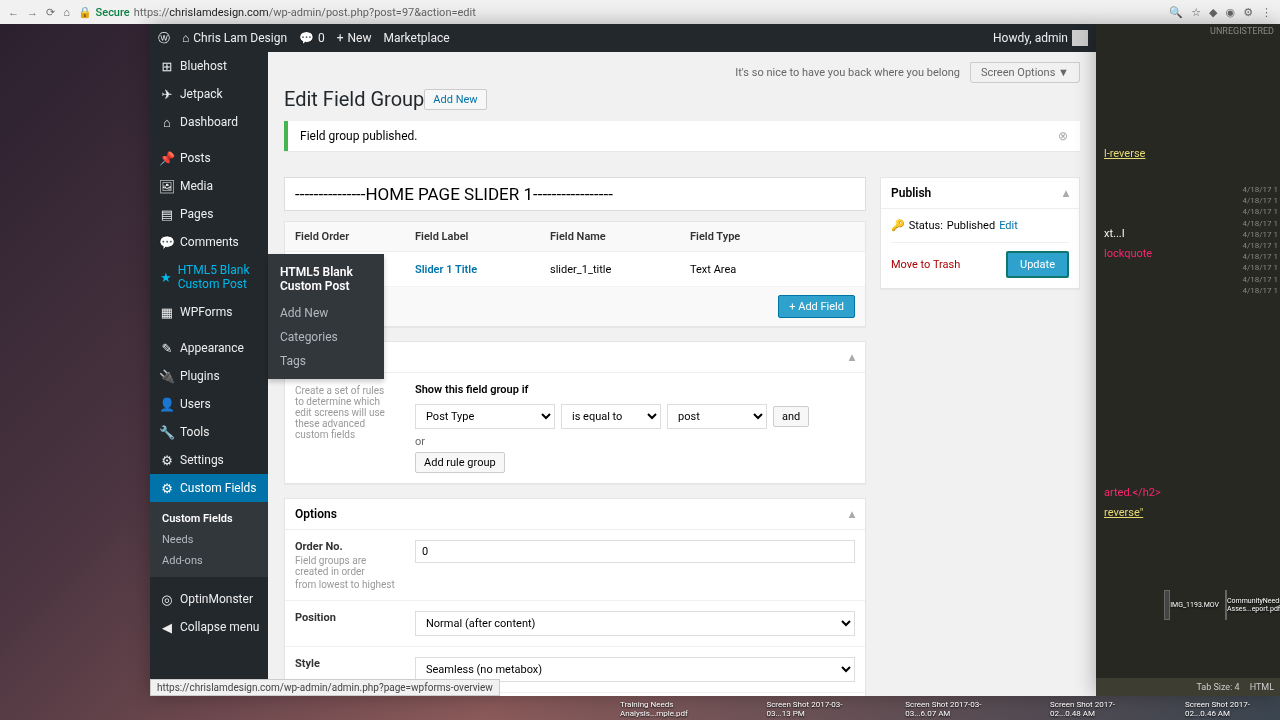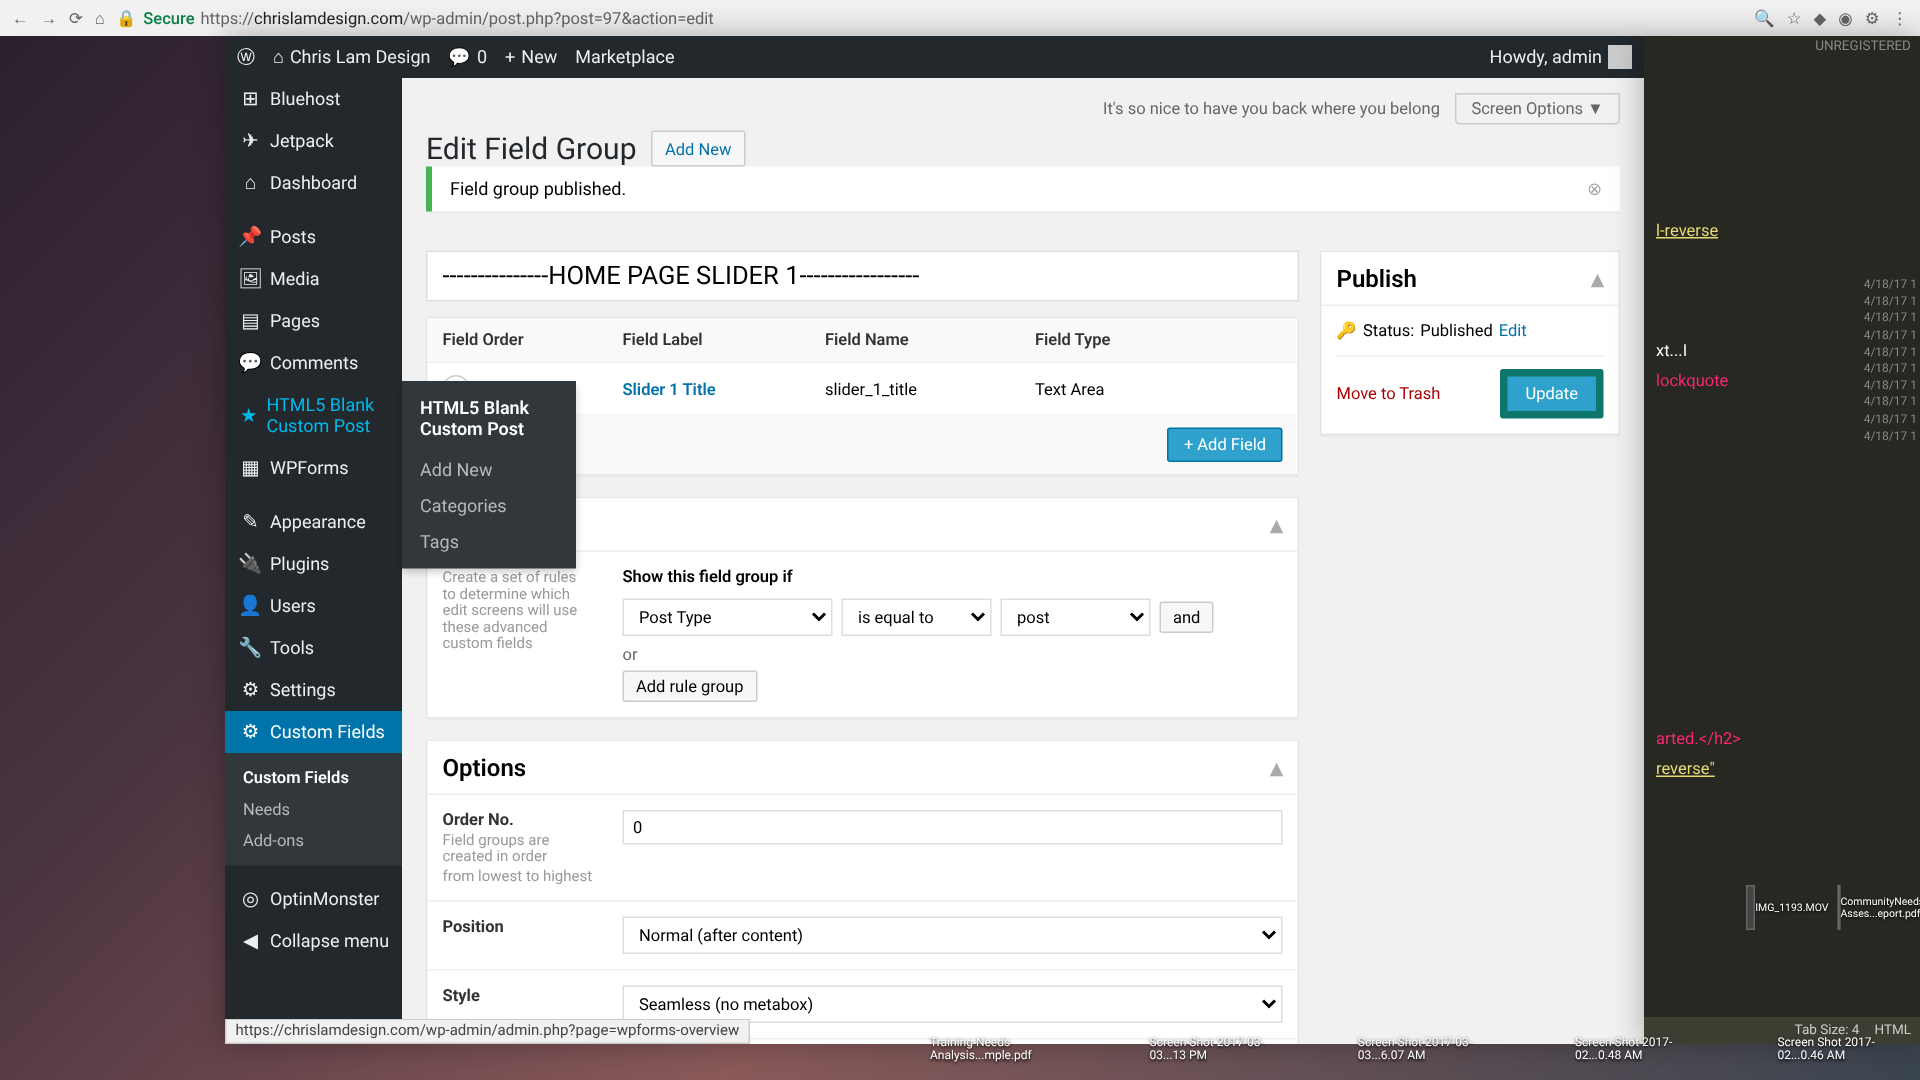--- a/index.html
+++ b/index.html
@@ -33,34 +33,34 @@
 
 
 .flyout { position: absolute; left: 268px; top: 254px; width: 116px; background: #32373c; color: #eee; font-size: 12px; padding: 6px 0; z-index: 100; box-shadow: 0 3px 5px rgba(0,0,0,.2); }
 .flyout .fly-item { padding: 5px 12px; cursor: pointer; color: #b4b9be; }
 .flyout .fly-item.head { color: #fff; font-weight: 600; padding-bottom: 8px; }
 
 .wp-content { flex: 1; background: #f1f1f1; padding: 0; overflow-y: auto; position: relative; }
 .wp-content-inner { padding: 10px 16px 20px 16px; }
 .top-row { display: flex; justify-content: space-between; align-items: center; margin-bottom: 4px; font-size: 11px; color: #666; }
 .screen-options { background: #f1f1f1; border: 1px solid #ccc; padding: 3px 10px; border-radius: 0 0 3px 3px; cursor: pointer; }
-.page-title-row { display: flex; gap: 10px; }
+.page-title-row { display: flex; align-items: center; margin-bottom: 10px; }
 .page-title { font-size: 20px; font-weight: 400; color: #23282d; }
 .add-new-btn { background: #f7f7f7; border: 1px solid #ccc; padding: 3px 8px; font-size: 11px; color: #0073aa; cursor: pointer; border-radius: 2px; }
 .notice { background: #fff; border-left: 4px solid #46b450; padding: 8px 12px; margin-bottom: 26px; font-size: 12px; display: flex; justify-content: space-between; align-items: center; box-shadow: 0 1px 1px rgba(0,0,0,.04); }
 .notice .dismiss { color: #aaa; cursor: pointer; }
 
 .edit-layout { display: flex; gap: 14px; }
 .edit-main { flex: 1; }
 .edit-side { width: 200px; }
 
 .title-input { width: 100%; padding: 6px 10px; font-size: 17px; border: 1px solid #ddd; background: #fff; margin-bottom: 10px; }
 
 .postbox { background: #fff; border: 1px solid #e5e5e5; margin-bottom: 14px; box-shadow: 0 1px 1px rgba(0,0,0,.04); }
-.postbox-header { padding: 8px 10px; font-size: 16px; font-weight: 600; display: flex; justify-content: space-between; align-items: center; border-bottom: 1px solid #eee; cursor: pointer; }
+.postbox-header { padding: 8px 10px; font-size: 12px; font-weight: 600; display: flex; justify-content: space-between; align-items: center; border-bottom: 1px solid #eee; cursor: pointer; }
 .postbox-body { padding: 0; }
 .postbox .toggle { color: #aaa; }
 
 
 .fields-thead { display: flex; background: #f9f9f9; border-bottom: 1px solid #eee; font-size: 11px; font-weight: 600; color: #333; }
 .fields-thead > div, .fields-row > div { padding: 8px 10px; }
 .col-order { width: 120px; }
 .col-label { width: 135px; }
 .col-name { width: 140px; }
 .col-type { flex: 1; }
@@ -85,36 +85,36 @@
 .or-label { font-size: 11px; color: #666; margin: 4px 0; display: block; }
 .check-row { display: flex; align-items: center; gap: 6px; font-size: 11px; margin-bottom: 6px; }
 .check-row input { }
 
 
 .publish-box .postbox-body { padding: 10px; font-size: 11px; }
 .publish-status { display: flex; align-items: center; gap: 4px; margin-bottom: 10px; }
 .publish-status .edit-link { color: #0073aa; cursor: pointer; }
 .publish-actions { display: flex; justify-content: space-between; align-items: center; border-top: 1px solid #eee; padding-top: 8px; }
 .trash-link { color: #a00; cursor: pointer; }
-.update-btn { background: #2ea2cc; border: 5px solid #0f766e; color: #fff; padding: 5px 12px; font-size: 11px; cursor: pointer; border-radius: 2px; }
+.update-btn { background: #2ea2cc; border: 2px solid #0f766e; color: #fff; padding: 5px 12px; font-size: 11px; cursor: pointer; border-radius: 2px; }
 
 
 .status-bar { position: absolute; left: 150px; bottom: 24px; background: #f1f1f1; border: 1px solid #ccc; padding: 2px 6px; font-size: 10px; color: #444; z-index: 200; }
 
 
 .sublime { position: absolute; right: 0; top: 24px; width: 184px; height: 672px; background: #272822; color: #f8f8f2; font-family: Menlo, monospace; font-size: 11px; overflow: hidden; box-shadow: 0 0 20px rgba(0,0,0,0.3); }
 .sublime .unreg { position: absolute; right: 6px; top: 2px; font-size: 9px; color: #888; }
 .sublime .code { padding: 120px 8px 0 8px; line-height: 1.8; }
 .sublime .pink { color: #f92672; }
 .sublime .yellow { color: #e6db74; text-decoration: underline; }
 .sublime .status { position: absolute; bottom: 0; left: 0; right: 0; height: 18px; background: #3e3d32; font-size: 9px; color: #ccc; display: flex; justify-content: flex-end; align-items: center; padding: 0 6px; gap: 10px; }
 .sublime .dates { position: absolute; right: 2px; top: 160px; font-size: 8px; color: #888; line-height: 1.4; }
 
 
-.dock-files { position: absolute; bottom: 0; left: 620px; right: 0; height: 20px; display: flex; gap: 40px; font-size: 8px; color: #fff; align-items: flex-end; padding-bottom: 12px; text-shadow: 0 1px 2px #000; }
+.dock-files { position: absolute; bottom: 0; left: 620px; right: 0; height: 20px; display: flex; gap: 40px; font-size: 8px; color: #fff; align-items: flex-end; padding-bottom: 2px; text-shadow: 0 1px 2px #000; }
 .desk-icons { position: absolute; right: 0; top: 590px; display: flex; gap: 6px; }
 .desk-icons .dicon { width: 55px; display: flex; flex-direction: row; align-items: center; font-size: 7px; color: #fff; text-shadow: 0 1px 2px #000; }
 .desk-icons .dicon .thumb { width: 40px; height: 30px; background: #444; border: 1px solid #666; }
 </style>
 </head>
 <body>
 
 <div class="browser-bar">
   <span class="browser-icon">←</span>
   <span class="browser-icon">→</span>

